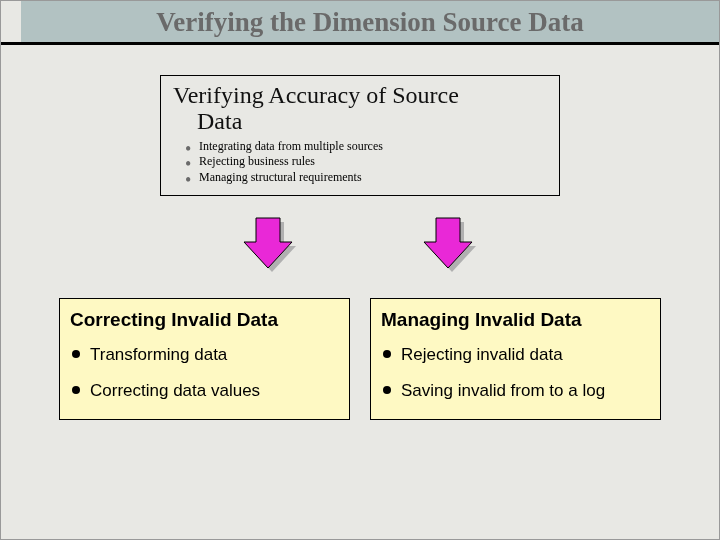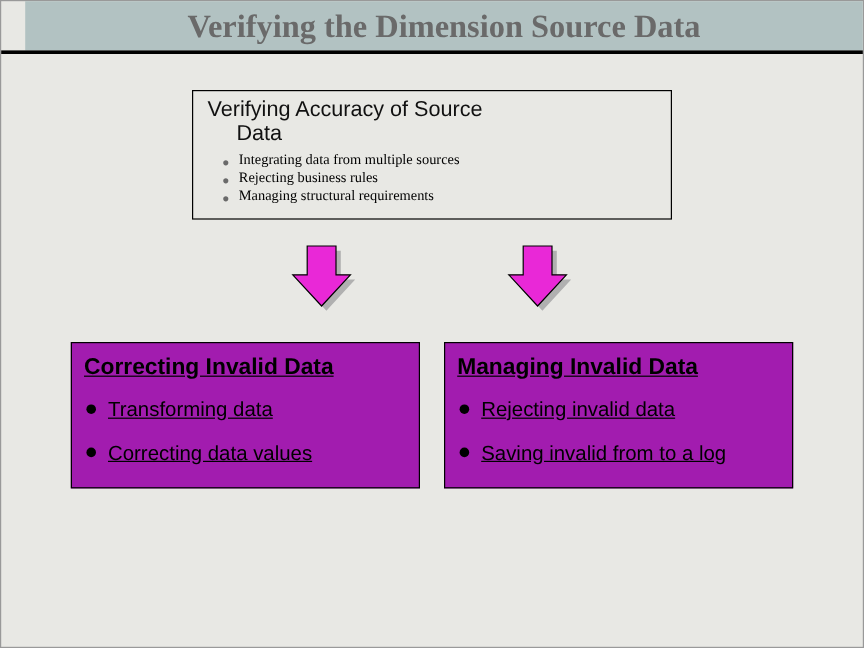--- a/index.html
+++ b/index.html
@@ -39,22 +39,22 @@
     padding: 30px 50px 20px 50px;
   }
   .top-box {
     border: 1px solid #000;
     background: #e8e8e4;
     width: 400px;
     margin: 0 auto 18px auto;
     padding: 6px 10px 10px 10px;
   }
   .top-box-title {
-    font-size: 18px;
-    font-family: Liberation Sans, sans-serif;
+    font-size: 24px;
+    font-family: Liberation Serif, serif;
     color: #111;
     margin: 0 0 4px 0;
     line-height: 1.1;
     padding-left: 2px;
     text-indent: 0;
   }
   .top-box-title .indent2 {
     display: block;
     padding-left: 24px;
   }
@@ -100,24 +100,23 @@
     left: 0;
     top: 0;
   }
   .bottom-row {
     display: flex;
     gap: 20px;
     padding: 0 8px;
   }
   .bottom-box {
     border: 1px solid #000;
-    background: #a21caf;
+    background: #fef9c3;
     flex: 1;
     padding: 10px 10px 14px 10px;
-    text-decoration: underline;
   }
   .bottom-title {
     font-family: Arial, Helvetica, sans-serif;
     font-size: 19px;
     font-weight: bold;
     color: #000;
     margin-bottom: 14px;
   }
   .bottom-list {
     list-style: none;

